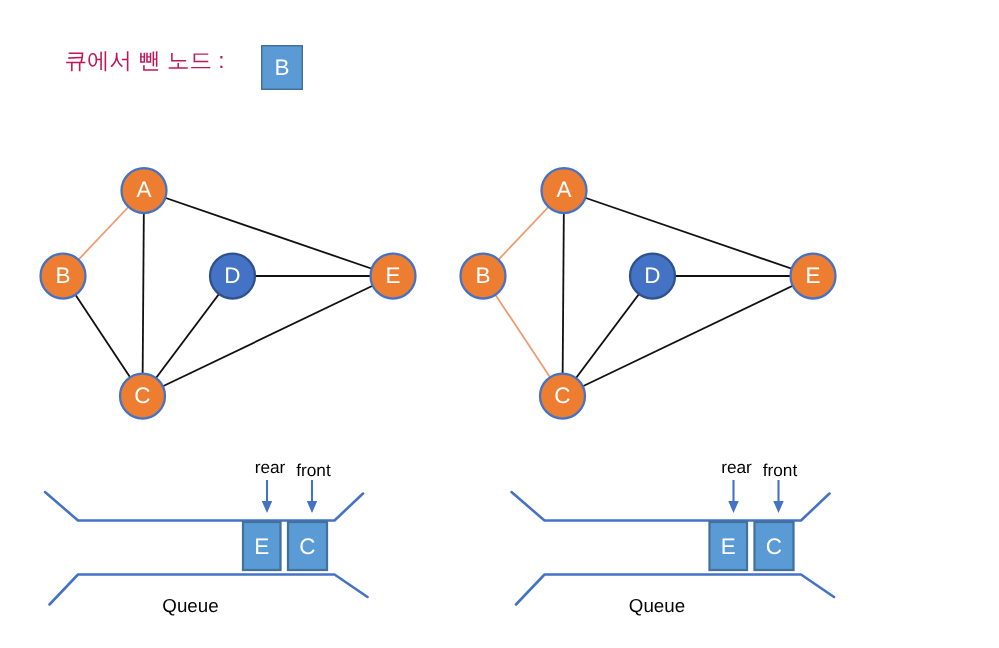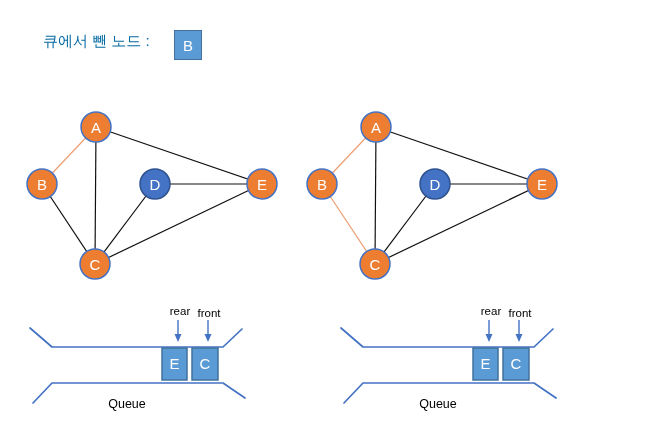--- a/index.html
+++ b/index.html
@@ -2,21 +2,21 @@
 <html><head>
 <meta charset="utf-8">
 <style>
   html,body { margin:0; padding:0; background:#ffffff; }
   .canvas {
     position:relative; width:666px; height:432px; background:#ffffff;
     overflow:hidden; font-family:"Liberation Sans", sans-serif;
   }
   .abs { position:absolute; }
   .title {
-    left:43px; top:32px; font-size:15px; line-height:18px; color:#0369a1;
+    left:43px; top:32px; font-size:15px; line-height:18px; color:#be185d;
     white-space:nowrap;
   }
   .dq-box {
     left:174px; top:30px; width:26px; height:28px;
     display:flex; align-items:center; justify-content:center;
     color:#ffffff; font-size:15px;
   }
   svg { position:absolute; overflow:visible; }
   svg text { font-family:"Liberation Sans", sans-serif; }
   .q-label { font-size:11.5px; fill:#000000; }

